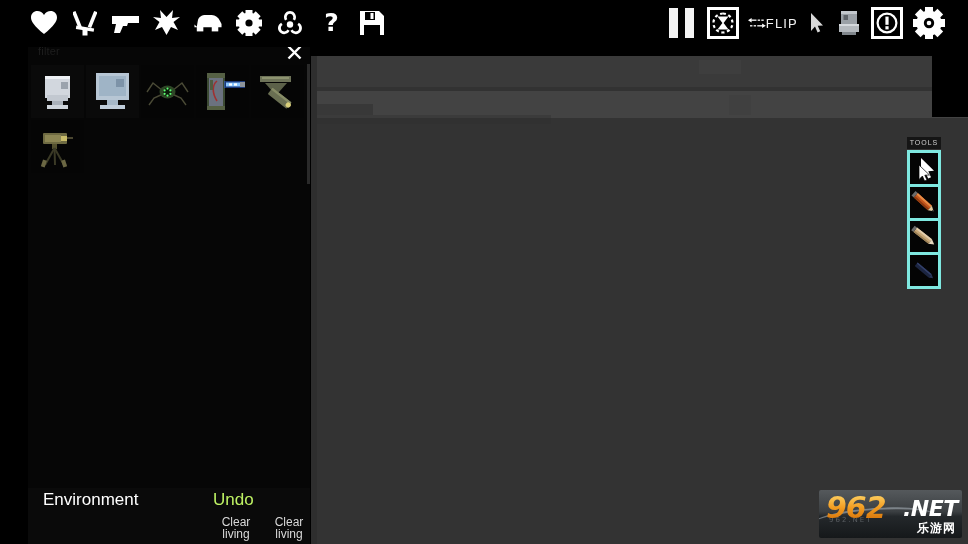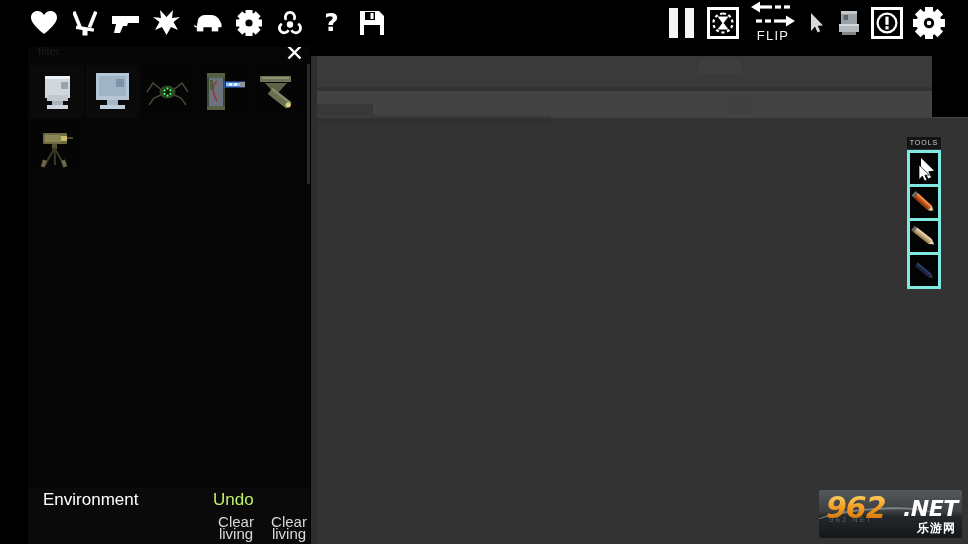--- a/index.html
+++ b/index.html
@@ -53,21 +53,21 @@
     align-items: center;
     justify-content: center;
     width: 28px; height: 30px;
     cursor: pointer;
   }
   .ticon svg { display:block; }
 
   .flip-wrap {
     position: relative;
     display: flex;
-    flex-direction: column;
+    flex-direction: row;
     align-items: center;
     justify-content: flex-start;
     width: 50px;
     height: 46px;
     cursor: pointer;
     text-decoration: underline;
   }
   .flip-label {
     font-size: 13px;
     letter-spacing: 1.2px;
@@ -193,21 +193,21 @@
     position: absolute;
     left: 185px; top: 3px;
     color: #bef264;
     font-size: 17px;
     line-height: 1;
     cursor: pointer;
   }
   .btn-small {
     position: absolute;
     color: #d8d8d8;
-    font-size: 15px;
+    font-size: 12px;
     line-height: 12px;
     text-align: center;
     cursor: pointer;
     width: 46px;
   }
   .btn-debris { left: 185px; top: 28px; }
   .btn-living { left: 238px; top: 28px; }
 
   
   .canvas {

